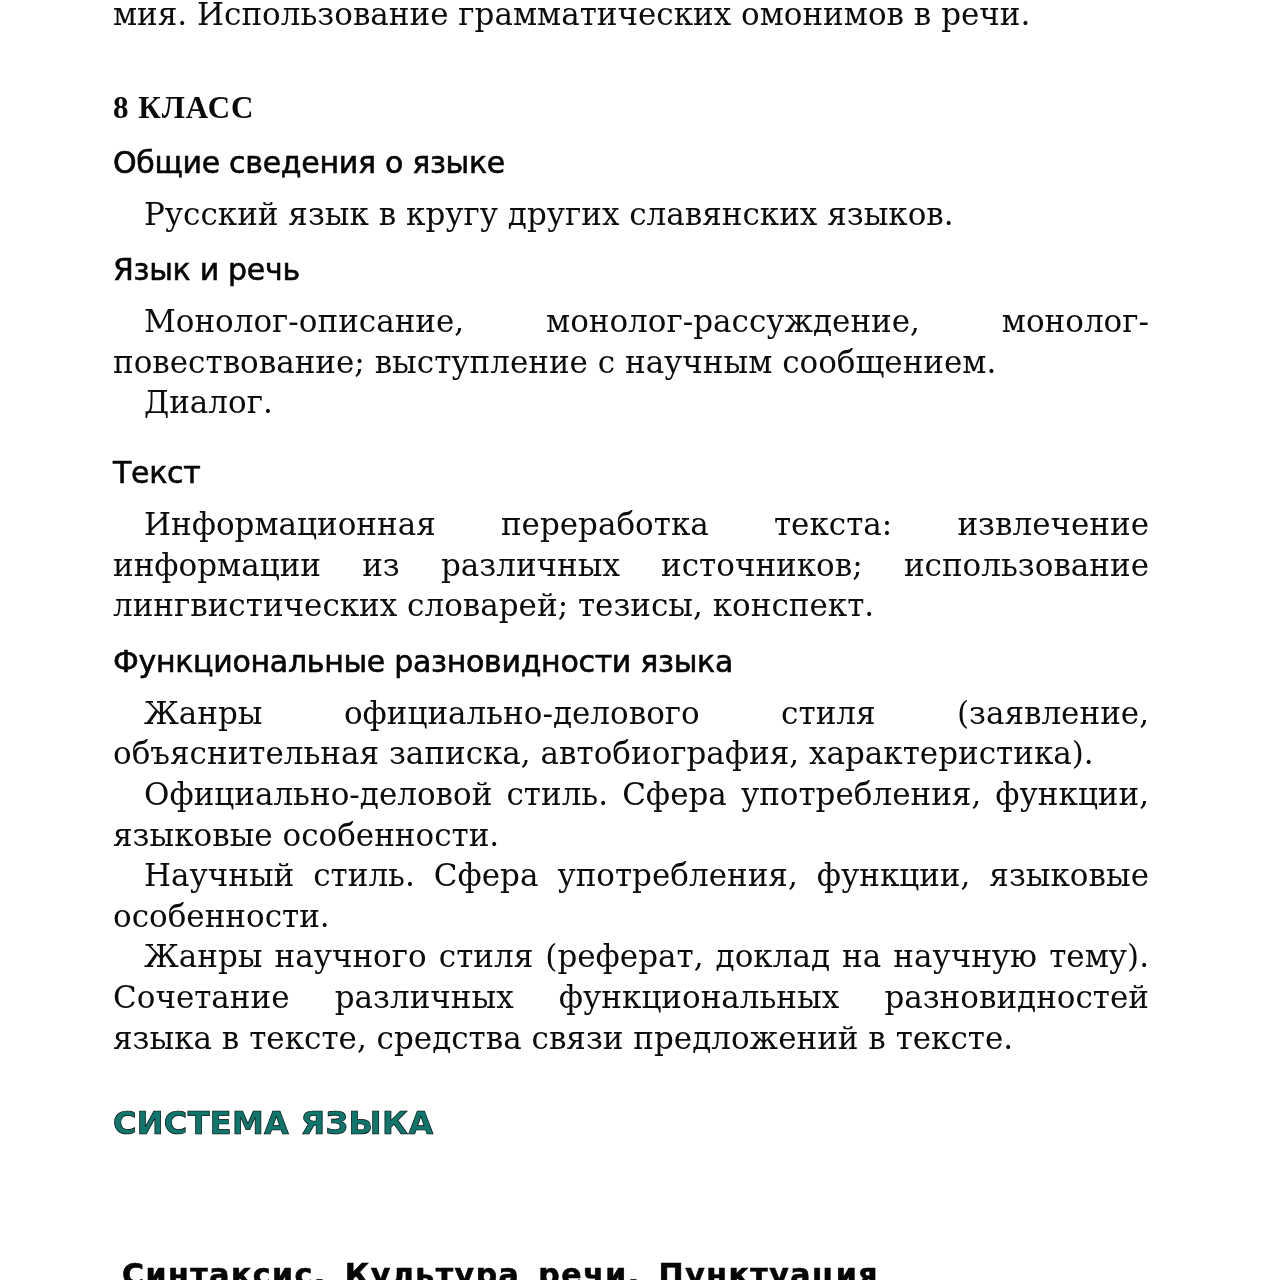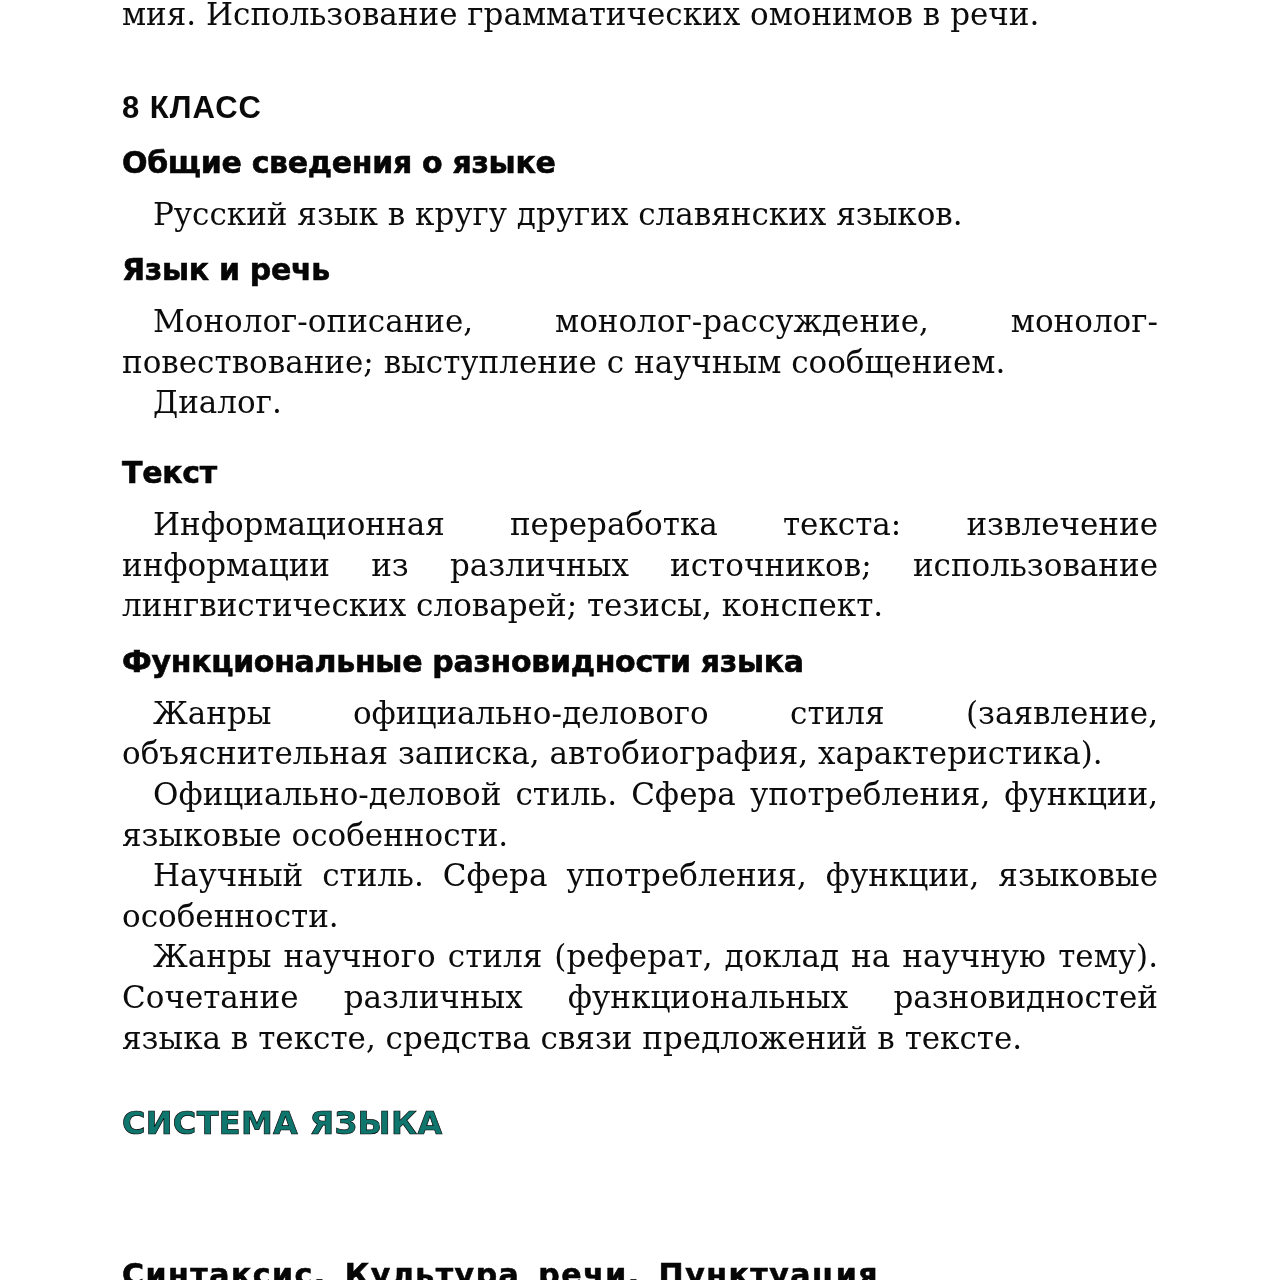--- a/index.html
+++ b/index.html
@@ -11,49 +11,49 @@
   .page {
     position: relative;
     width: 1280px;
     height: 1280px;
     background: #ffffff;
     overflow: hidden;
     color: #0b0b0b;
   }
   .content {
     position: absolute;
-    left: 122px;
+    left: 113px;
     top: 0;
     width: 1036px;
   }
   .bodytext {
     font-family: "DejaVu Serif", "Liberation Serif", serif;
     font-size: 31px;
     line-height: 40.6px;
     text-align: justify;
     margin: 0;
     color: #0c0c0c;
   }
   .indent { text-indent: 31px; }
   .fragment {
     margin-top: -6px;
     text-align: left;
   }
   .grade-heading {
-    font-family: Liberation Sans, sans-serif;
+    font-family: Liberation Serif, serif;
     font-weight: 700;
     font-size: 31px;
     line-height: 38px;
     letter-spacing: 1px;
     margin: 54px 0 0 0;
     color: #0a0a0a;
   }
   .section-heading {
     font-family: "DejaVu Sans", "Liberation Sans", sans-serif;
-    font-weight: 700;
+    font-weight: 400;
     font-size: 30px;
     line-height: 36px;
     letter-spacing: -0.3px;
     margin: 18px 0 13px 0;
     color: #060606;
     -webkit-text-stroke: 0.6px #060606;
   }
   .section-heading.big-gap { margin-top: 32px; }
   .part-heading {
     font-family: "DejaVu Sans", "Liberation Sans", sans-serif;

